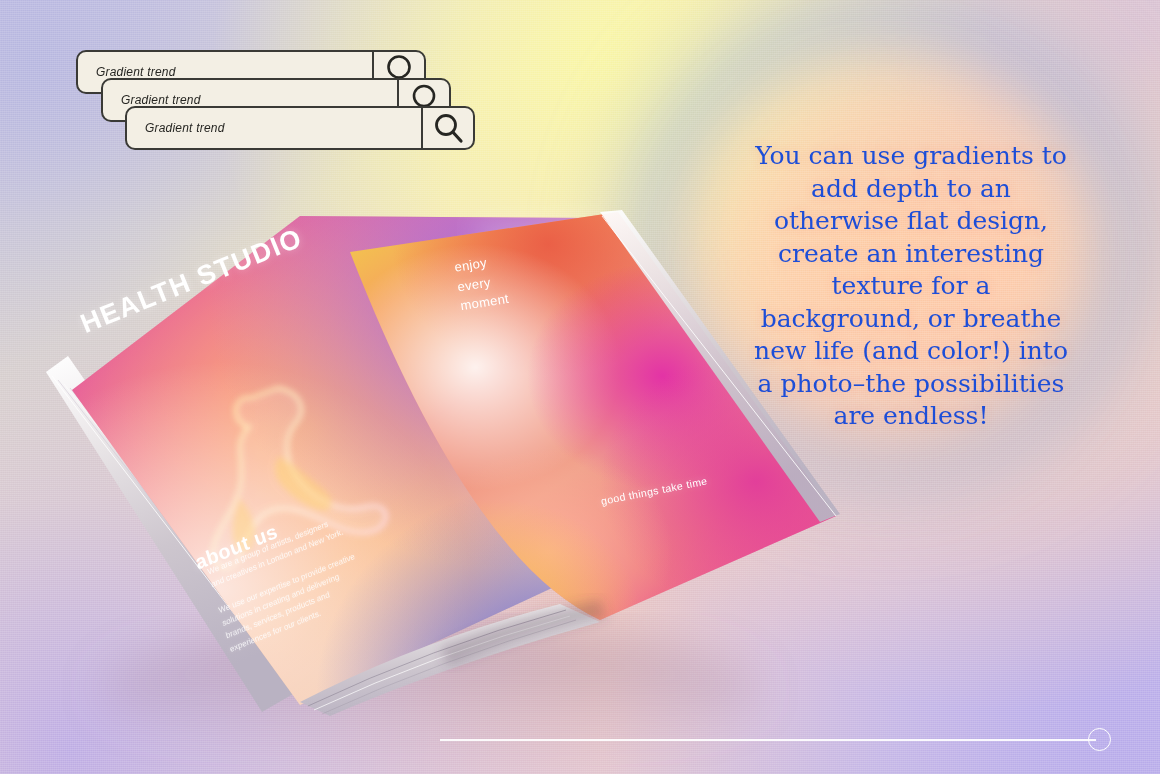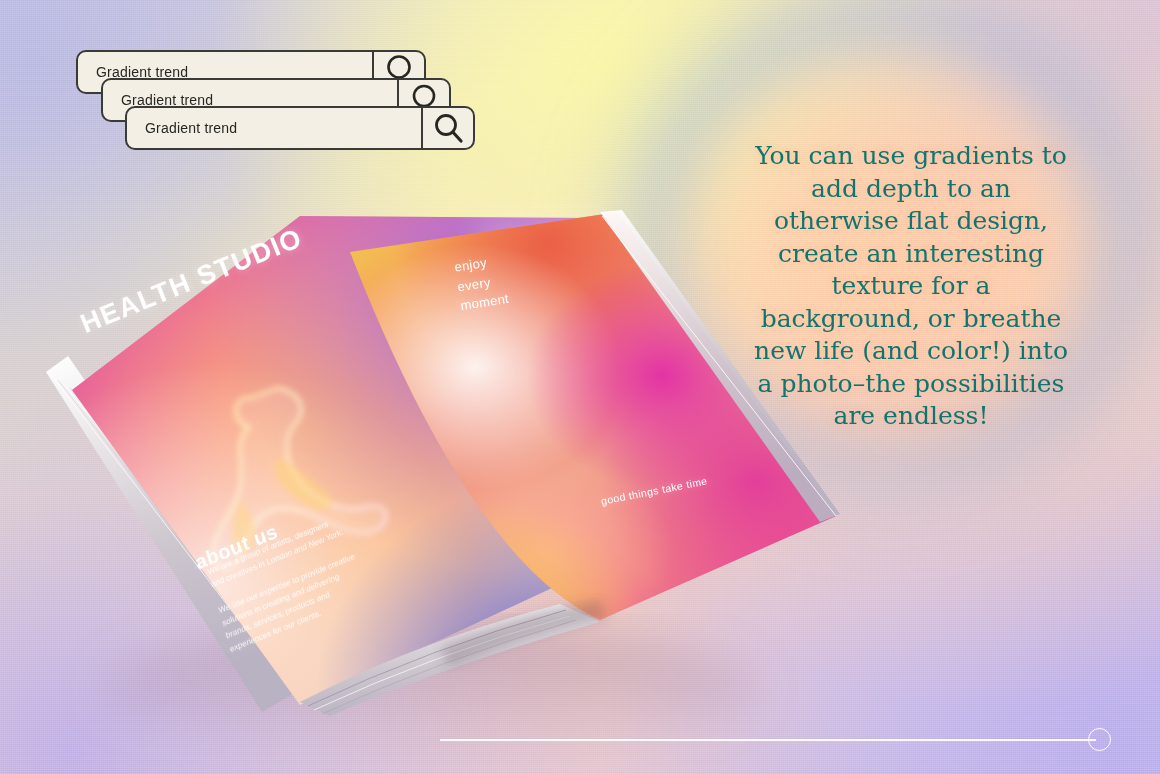--- a/index.html
+++ b/index.html
@@ -59,24 +59,25 @@
     border-radius:10px;
     display:flex; align-items:center;
   }
   .sb-1 { left:76px;  top:50px;  width:350px; height:44px; }
   .sb-2 { left:101px; top:78px;  width:350px; height:44px; }
   .sb-3 { left:125px; top:106px; width:350px; height:44px; }
 
   .sb-text {
     flex:1;
     padding-left:18px;
-    font-size:14px;
+    font-size:12px;
     color:#262622;
     letter-spacing:0.2px;
     white-space:nowrap;
+    font-style:italic;
   }
   .sb-divider { width:2.5px; height:44px; background:#3a3a36; flex:none; }
   .sb-iconwrap {
     width:50px; height:44px; flex:none;
     display:flex; align-items:center; justify-content:center;
   }
   .sb-iconwrap svg { display:block; overflow:visible; }
 
   
   .magazine { position:absolute; left:0; top:0; width:1160px; height:774px; pointer-events:none; }
@@ -119,21 +120,21 @@
   }
 
   
   .quote {
     position:absolute;
     left:740px; top:140px; width:342px;
     text-align:center;
     font-family:"DejaVu Serif", serif;
     font-size:25px;
     line-height:1.30;
-    color:#0f766e;
+    color:#1d4ed8;
     text-shadow:0 0 9px rgba(255,160,130,0.45);
     white-space:pre-line;
   }
 
   
   .slider { position:absolute; left:440px; top:728px; width:672px; height:24px; }
   .slider-track {
     position:absolute; left:0; top:11px; width:656px; height:1.6px;
     background:#fff; opacity:0.92;
   }

